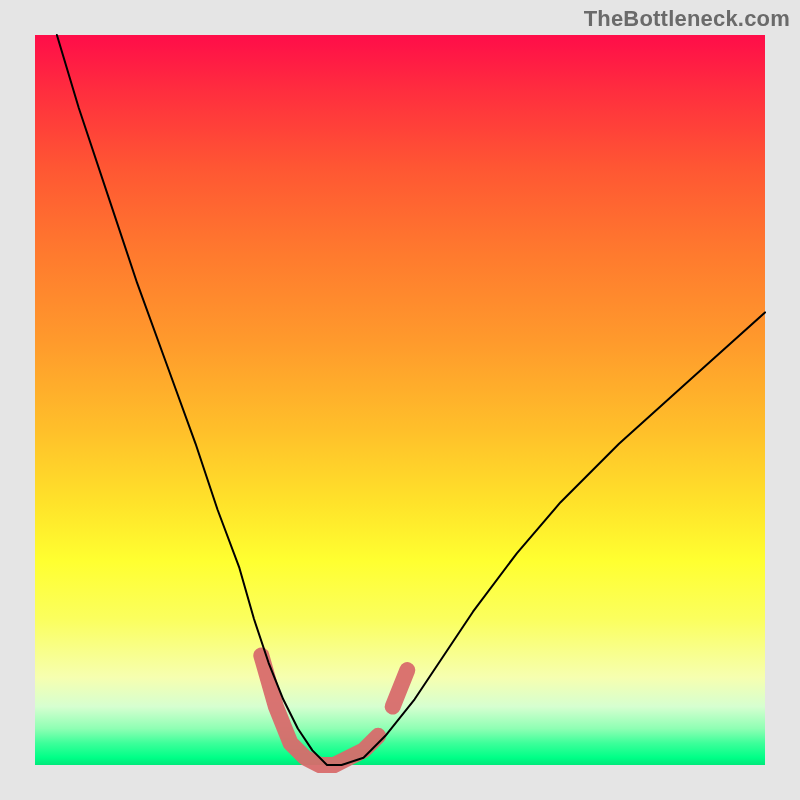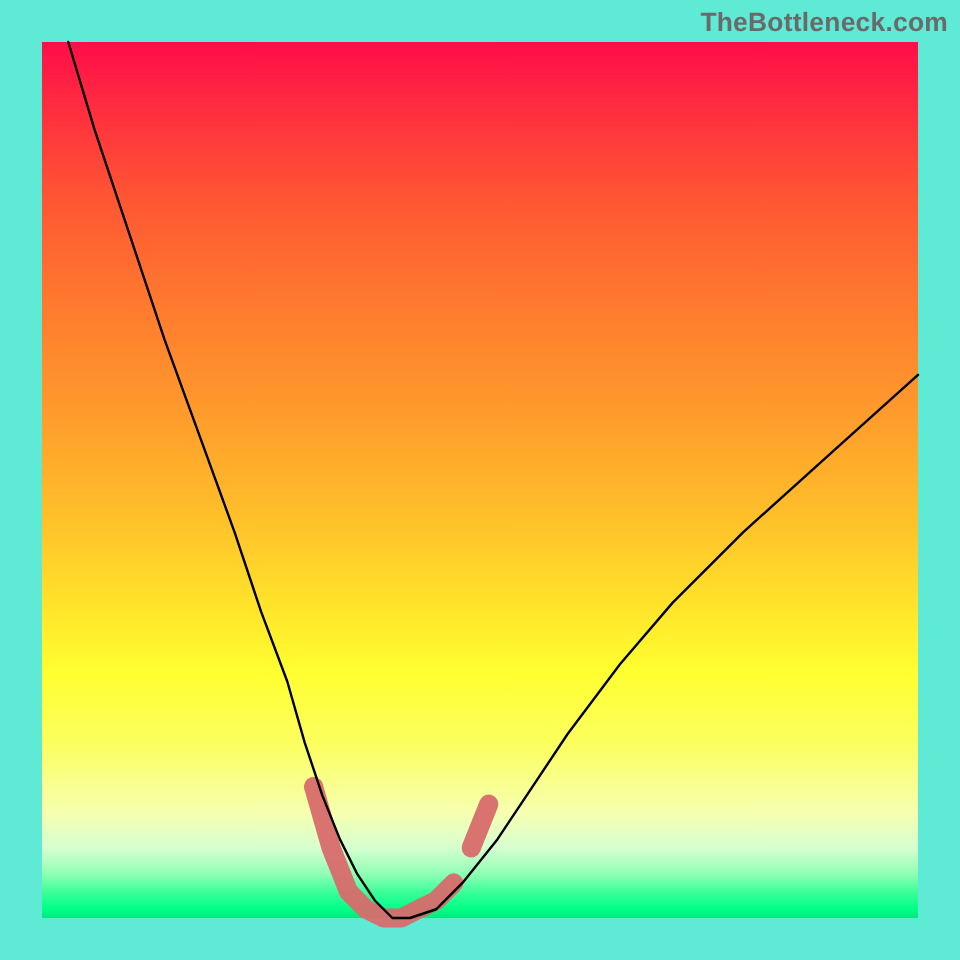--- a/index.html
+++ b/index.html
@@ -1,21 +1,21 @@
 <!DOCTYPE html>
 <html><head>
 <meta charset="utf-8">
 <style>
   * { margin: 0; padding: 0; box-sizing: border-box; }
   html, body { width: 800px; height: 800px; overflow: hidden; background: #000; }
   .stage {
     position: relative;
     width: 800px;
     height: 800px;
-    background: #5eead4;
+    background: #e5e5e5;
   }
   .plot-area {
     position: absolute;
     left: 35px;
     top: 35px;
     width: 730px;
     height: 730px;
     background: linear-gradient(to bottom,
       #ff0d49 0%,
       #ff2f3e 8%,

